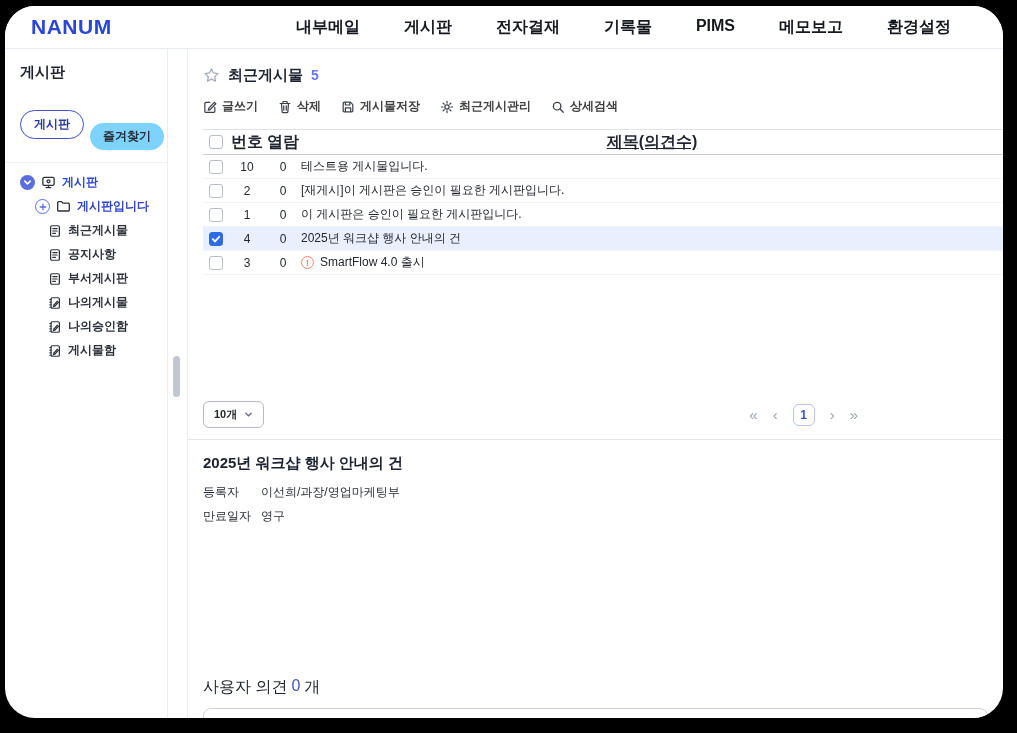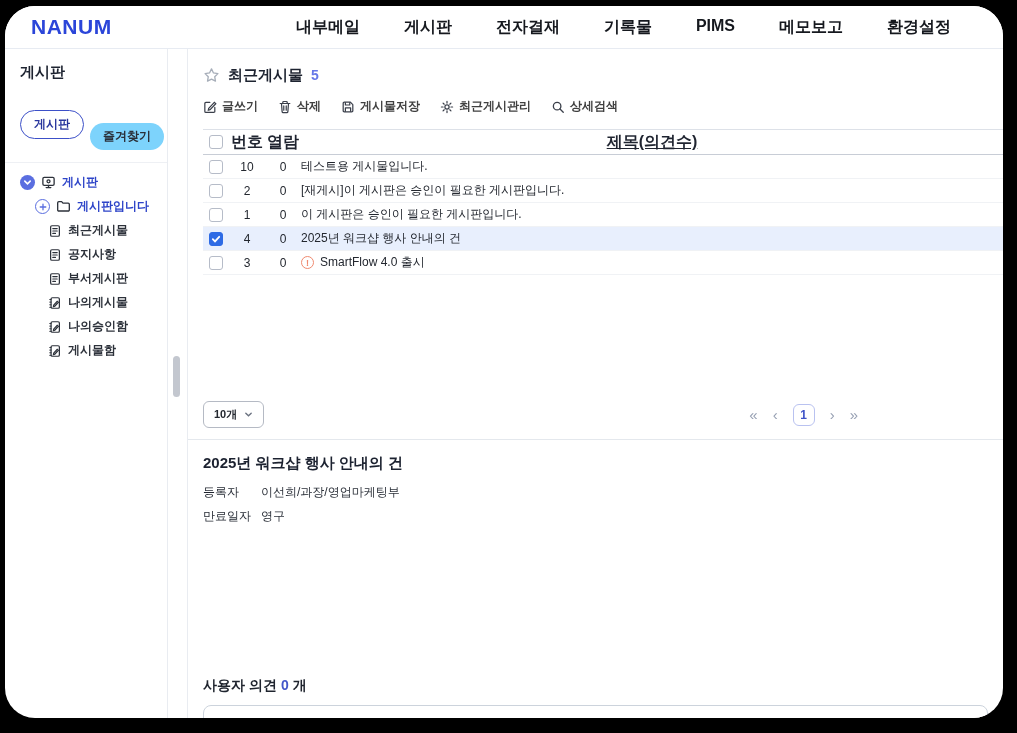--- a/index.html
+++ b/index.html
@@ -83,21 +83,21 @@
   
   .detail { padding:14px 15px 0; }
   .detail-title { font-size:15px; font-weight:800; color:#1c2230; }
   .field-row { display:flex; margin-top:11px; }
   .field-row + .field-row { margin-top:7px; }
   .field-label { width:58px; font-size:12px; font-weight:400; color:#1f242e; flex:none; }
   .field-value { font-size:12px; color:#2a2f38; }
 
   
   .comments { margin:152px 15px 0; }
-  .cm-head { font-size:14px; font-weight:700; color:#1f242e; display:flex; gap:4px; }
+  .cm-head { font-size:16px; font-weight:400; color:#1f242e; display:flex; gap:4px; }
   .cm-count { color:#4356c9; }
   .cm-input { display:block; margin-top:10px; width:100%; height:70px; border:1px solid #ccd3dc;
     border-radius:8px; padding:11px 12px; font-size:12px; color:#2a2f38; resize:none; font-family:inherit; outline:none; }
   .cm-input::placeholder { color:#9aa3b0; }
 
   .icon { flex:none; display:inline-flex; }
 </style>
 </head>
 <body>
 

